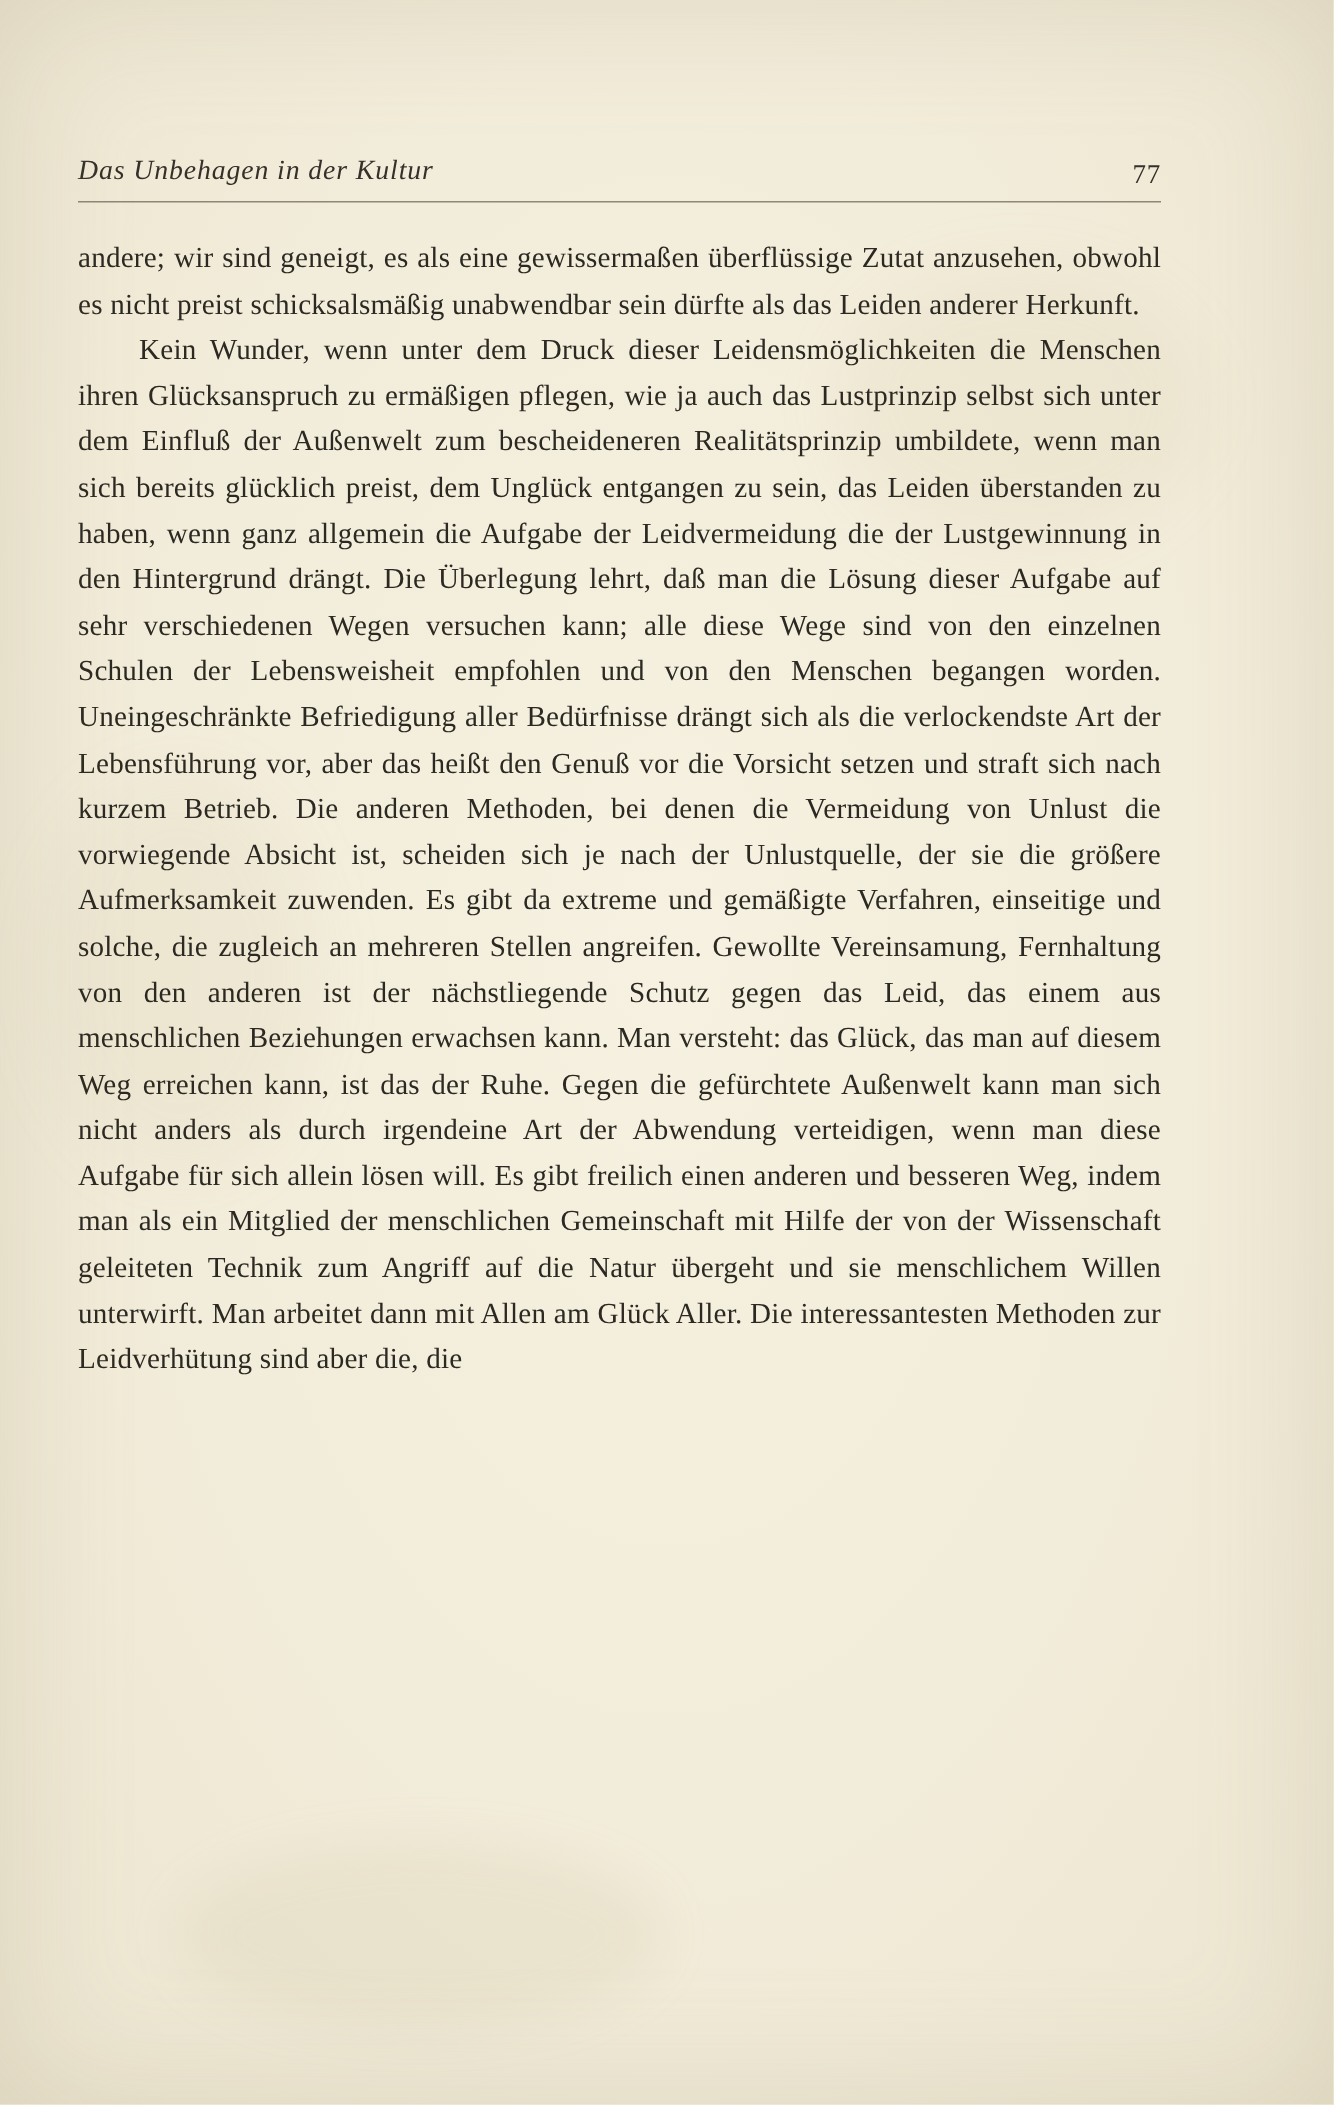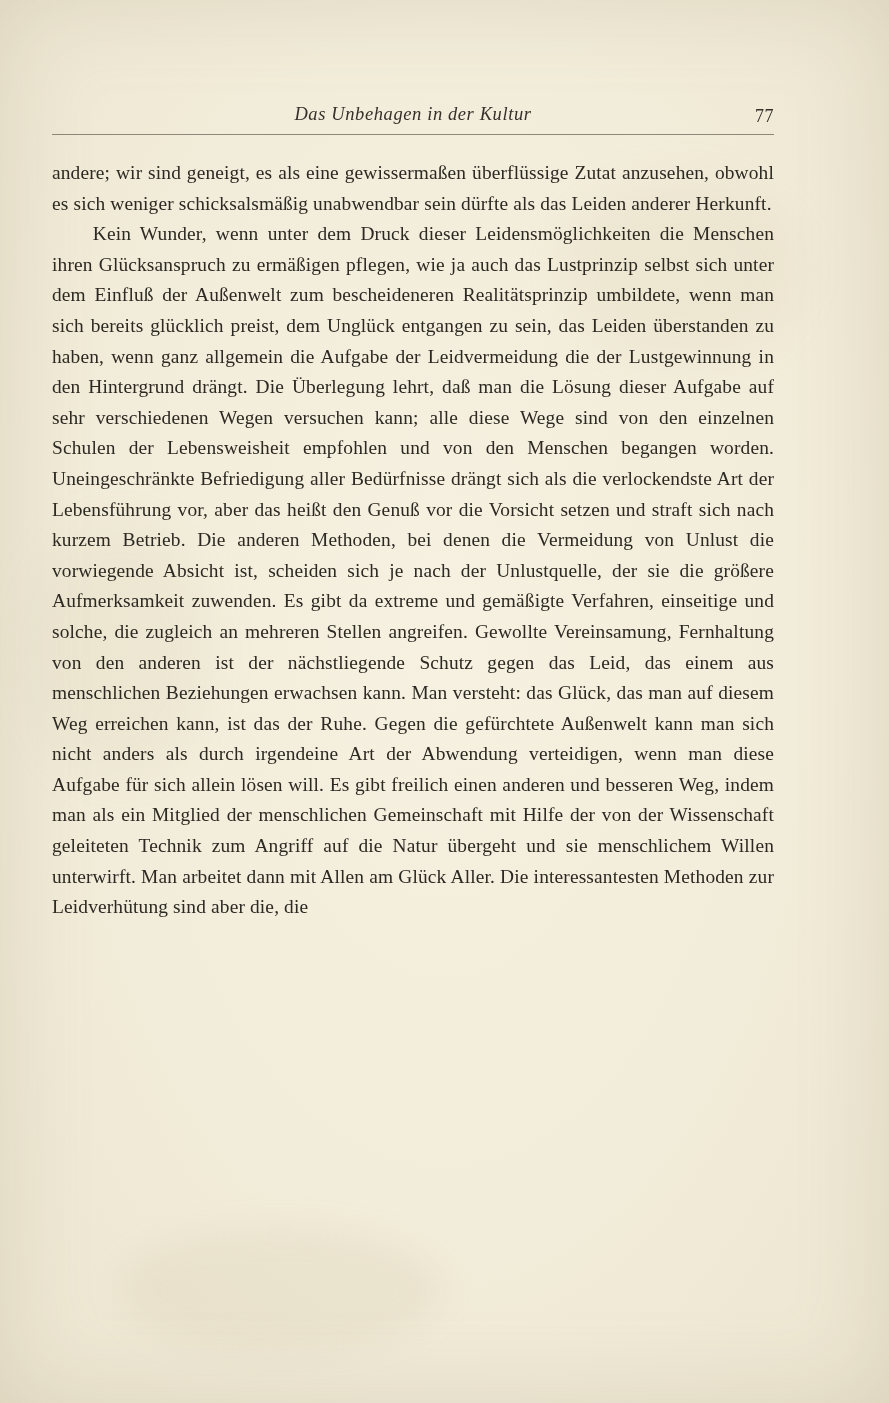--- a/index.html
+++ b/index.html
@@ -30,21 +30,20 @@
   }
   .header {
     position: relative;
     height: 34px;
   }
   .running-head {
     position: absolute;
     left: 0;
     right: 0;
     top: 0;
-    text-align: center;
     font-style: italic;
     font-size: 18.5px;
     letter-spacing: 0.6px;
     color: #35312a;
   }
   .folio {
     position: absolute;
     right: 0;
     top: 2px;
     font-size: 18px;
@@ -101,19 +100,19 @@
   <div class="stain s3"></div>
 
   <div class="page-inner">
     <div class="header">
       <div class="running-head">Das Unbehagen in der Kultur</div>
       <div class="folio">77</div>
       <div class="rule"></div>
     </div>
 
     <div class="body-text">
-      <p>andere; wir sind geneigt, es als eine gewissermaßen überflüssige Zutat anzusehen, obwohl es sich weniger schicksalsmäßig unabwendbar sein dürfte als das Leiden anderer Herkunft.</p>
+      <p>andere; wir sind geneigt, es als eine gewissermaßen überflüssige Zutat anzusehen, obwohl es nicht preist schicksalsmäßig unabwendbar sein dürfte als das Leiden anderer Herkunft.</p>
       <p class="indent">Kein Wunder, wenn unter dem Druck dieser Leidensmöglichkeiten die Menschen ihren Glücksanspruch zu ermäßigen pflegen, wie ja auch das Lustprinzip selbst sich unter dem Einfluß der Außenwelt zum bescheideneren Realitätsprinzip umbildete, wenn man sich bereits glücklich preist, dem Unglück entgangen zu sein, das Leiden überstanden zu haben, wenn ganz allgemein die Aufgabe der Leidvermeidung die der Lustgewinnung in den Hintergrund drängt. Die Überlegung lehrt, daß man die Lösung dieser Aufgabe auf sehr verschiedenen Wegen versuchen kann; alle diese Wege sind von den einzelnen Schulen der Lebensweisheit empfohlen und von den Menschen begangen worden. Uneingeschränkte Befriedigung aller Bedürfnisse drängt sich als die verlockendste Art der Lebensführung vor, aber das heißt den Genuß vor die Vorsicht setzen und straft sich nach kurzem Betrieb. Die anderen Methoden, bei denen die Vermeidung von Unlust die vorwiegende Absicht ist, scheiden sich je nach der Unlustquelle, der sie die größere Aufmerksamkeit zuwenden. Es gibt da extreme und gemäßigte Verfahren, einseitige und solche, die zugleich an mehreren Stellen angreifen. Gewollte Vereinsamung, Fernhaltung von den anderen ist der nächstliegende Schutz gegen das Leid, das einem aus menschlichen Beziehungen erwachsen kann. Man versteht: das Glück, das man auf diesem Weg erreichen kann, ist das der Ruhe. Gegen die gefürchtete Außenwelt kann man sich nicht anders als durch irgendeine Art der Abwendung verteidigen, wenn man diese Aufgabe für sich allein lösen will. Es gibt freilich einen anderen und besseren Weg, indem man als ein Mitglied der menschlichen Gemeinschaft mit Hilfe der von der Wissenschaft geleiteten Technik zum Angriff auf die Natur übergeht und sie menschlichem Willen unterwirft. Man arbeitet dann mit Allen am Glück Aller. Die interessantesten Methoden zur Leidverhütung sind aber die, die</p>
     </div>
   </div>
 
   <div class="edge"></div>
 </div>
 
 </body></html>

